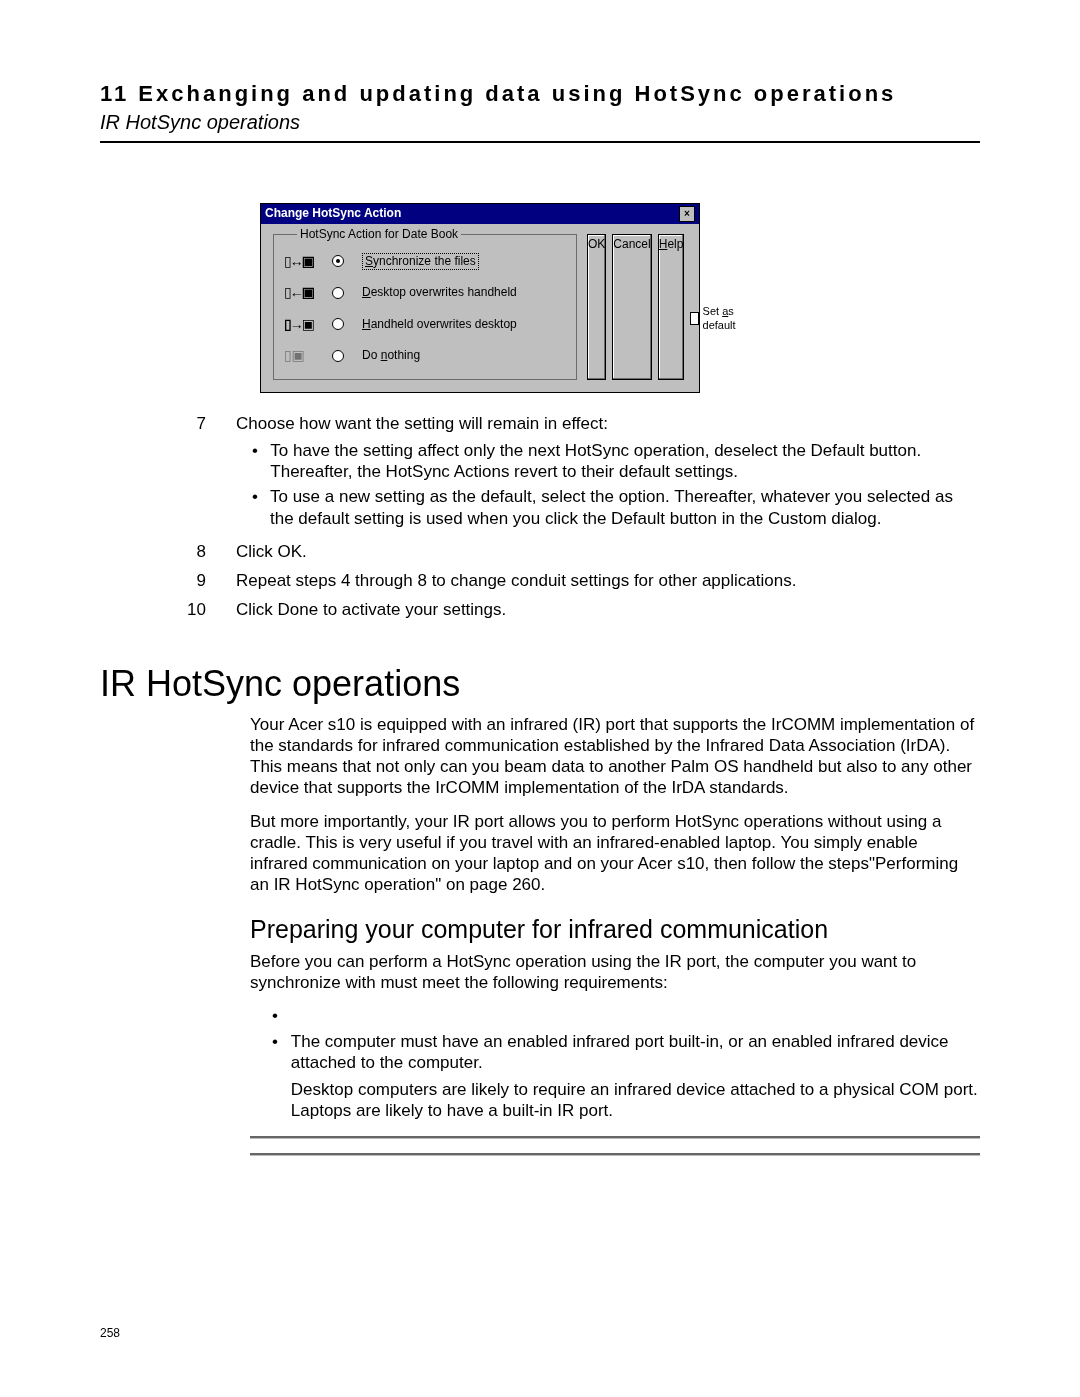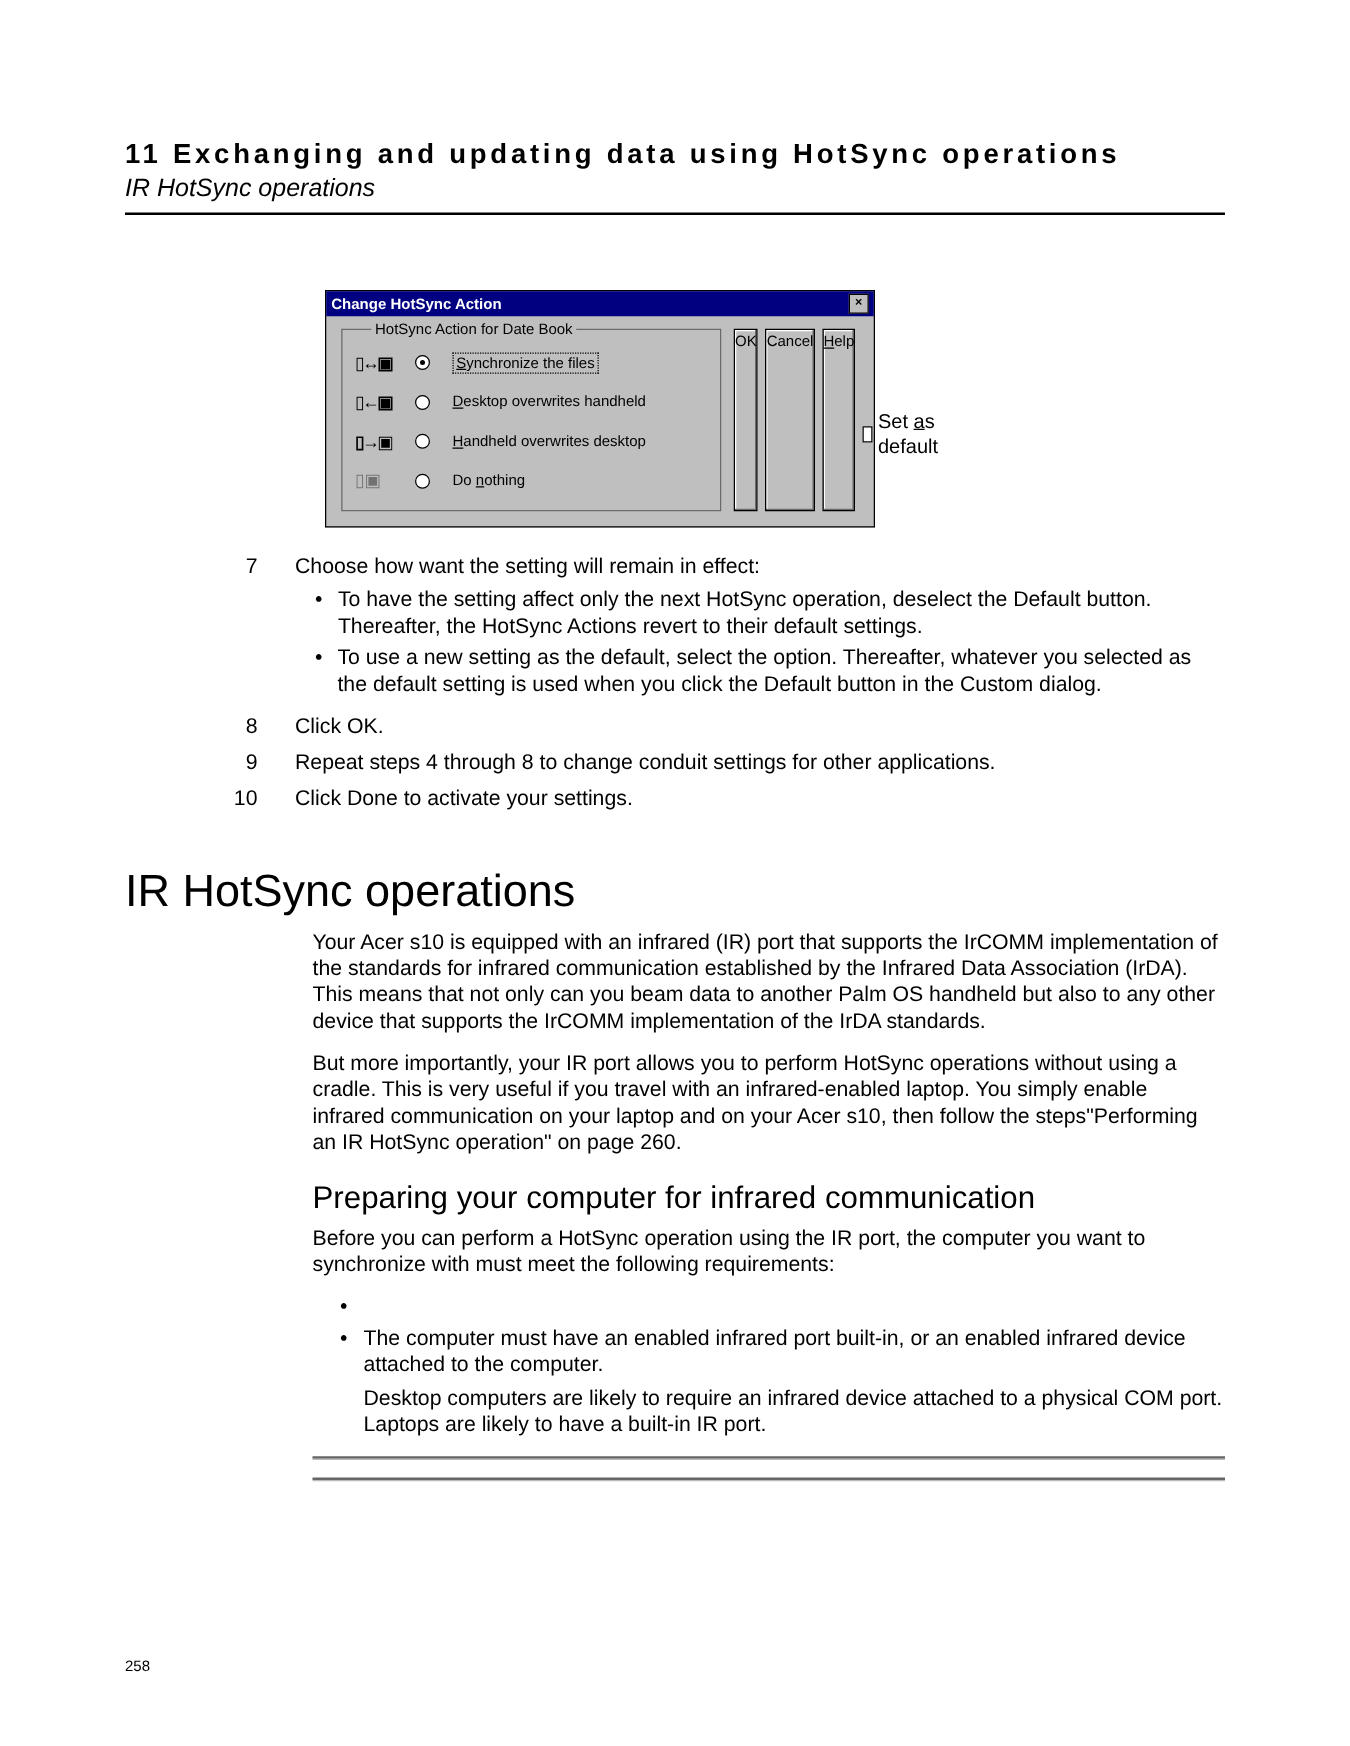--- a/index.html
+++ b/index.html
@@ -7,21 +7,21 @@
     padding: 0;
     background: #fff;
     font-family: "Segoe UI", "Helvetica Neue", Arial, sans-serif;
     color: #000;
   }
   .page {
     width: 1080px;
     height: 1397px;
     position: relative;
     box-sizing: border-box;
-    padding: 109px 100px 60px 100px;
+    padding: 80px 100px 60px 100px;
     font-size: 17px;
     line-height: 1.25;
   }
   .chapter-title {
     font-size: 22px;
     font-weight: 600;
     letter-spacing: 3px;
     margin-bottom: 2px;
   }
   .section-title-small {
@@ -46,21 +46,21 @@
     background: #bfbfbf;
   }
   .dialog-titlebar {
     background: #000080;
     color: #fff;
     padding: 2px 4px;
     font-weight: bold;
     font-size: 12px;
     display: flex;
     justify-content: space-between;
-    align-items: flex-end;
+    align-items: center;
   }
   .close-x {
     width: 14px; height: 14px;
     background: #bfbfbf;
     border: 1px solid #000;
     color: #000;
     display: flex; align-items: center; justify-content: center;
     font-size: 10px; line-height: 1;
   }
   .dialog-body {
@@ -121,21 +121,21 @@
     border: 1px solid #000;
     background: #bfbfbf;
     text-align: center;
     padding: 2px 0;
     font-size: 12px;
     box-shadow: inset -1px -1px 0 #6b6b6b, inset 1px 1px 0 #fff;
   }
   .chk-row {
     display: flex; align-items: center; gap: 4px;
     margin-top: 24px;
-    font-size: 16px;
+    font-size: 11px;
   }
   .chk {
     width: 11px; height: 11px;
     border: 1px solid #000; background: #fff;
   }
 
   
   .num-list {
     margin-left: 80px;
     margin-top: 20px;

